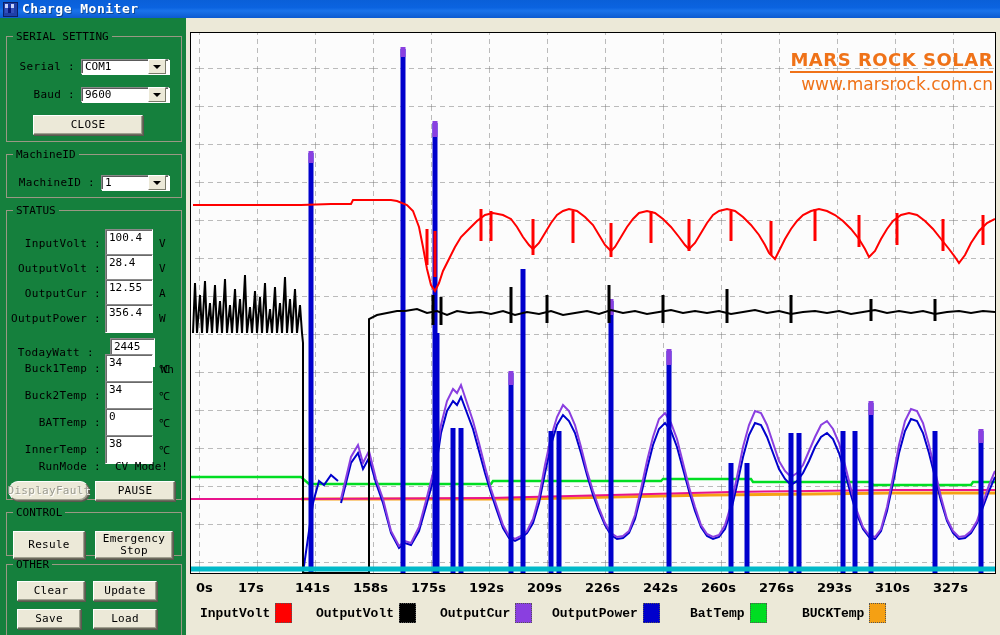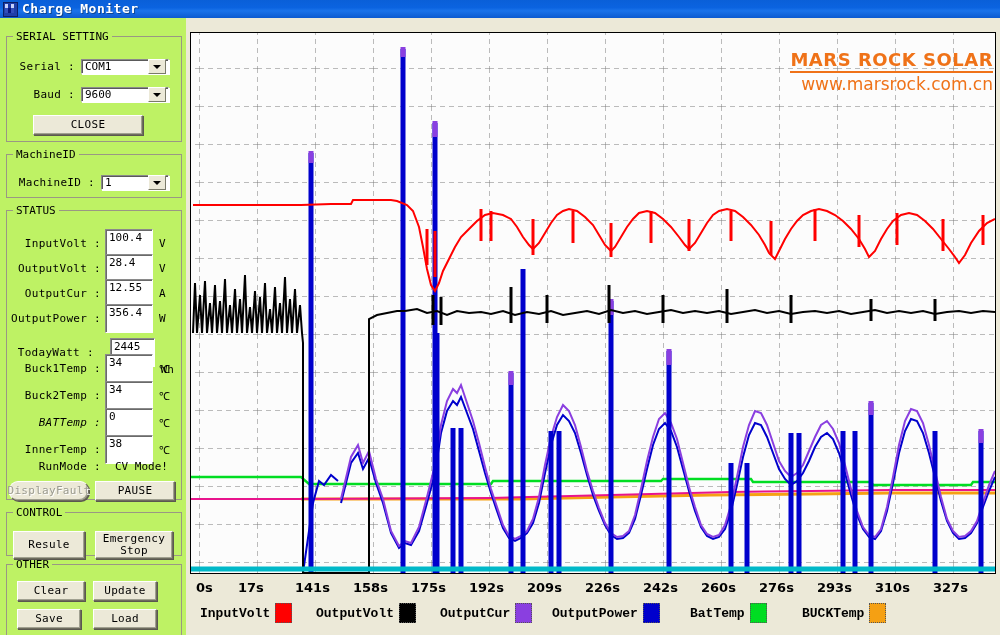--- a/index.html
+++ b/index.html
@@ -31,21 +31,21 @@
   .tb-title{
     color:#fff;font-weight:bold;font-size:13px;letter-spacing:.5px;
     font-family:"DejaVu Sans Mono","Liberation Mono",monospace;
     text-shadow:1px 1px 0 rgba(0,0,0,.35);
     white-space:nowrap;line-height:18px;
   }
 
   
   .left{
     position:absolute;left:0;top:18px;width:186px;height:617px;
-    background:#bef264;
+    background:#15803d;
   }
   fieldset.grp{
     position:absolute;margin:0;padding:0;
     border:1px solid #9a9884;border-radius:0;background:transparent;
   }
   fieldset.grp > legend{
     margin-left:6px;padding:0 3px;font-size:11px;color:#000;
     font-family:"DejaVu Sans Mono","Liberation Mono",monospace;
   }
   .g-serial{left:6px;top:12px;width:174px;height:110px;}
@@ -209,21 +209,21 @@
         <div class="lbl" style="width:92px;">Buck1Temp :</div>
         <div class="field" style="width:48px;margin-left:4px;">34</div>
         <div class="unit" style="margin-left:6px;">℃</div>
       </div>
       <div class="row" style="position:absolute;left:2px;top:164px;width:170px;">
         <div class="lbl" style="width:92px;">Buck2Temp :</div>
         <div class="field" style="width:48px;margin-left:4px;">34</div>
         <div class="unit" style="margin-left:6px;">℃</div>
       </div>
       <div class="row" style="position:absolute;left:2px;top:191px;width:170px;">
-        <div class="lbl" style="width:92px;font-style:italic;">BATTemp :</div>
+        <div class="lbl" style="width:92px;">BATTemp :</div>
         <div class="field" style="width:48px;margin-left:4px;">0</div>
         <div class="unit" style="margin-left:6px;">℃</div>
       </div>
       <div class="row" style="position:absolute;left:2px;top:218px;width:170px;">
         <div class="lbl" style="width:92px;">InnerTemp :</div>
         <div class="field" style="width:48px;margin-left:4px;">38</div>
         <div class="unit" style="margin-left:6px;">℃</div>
       </div>
       <div class="row" style="position:absolute;left:2px;top:243px;width:170px;">
         <div class="lbl" style="width:92px;">RunMode :</div>

